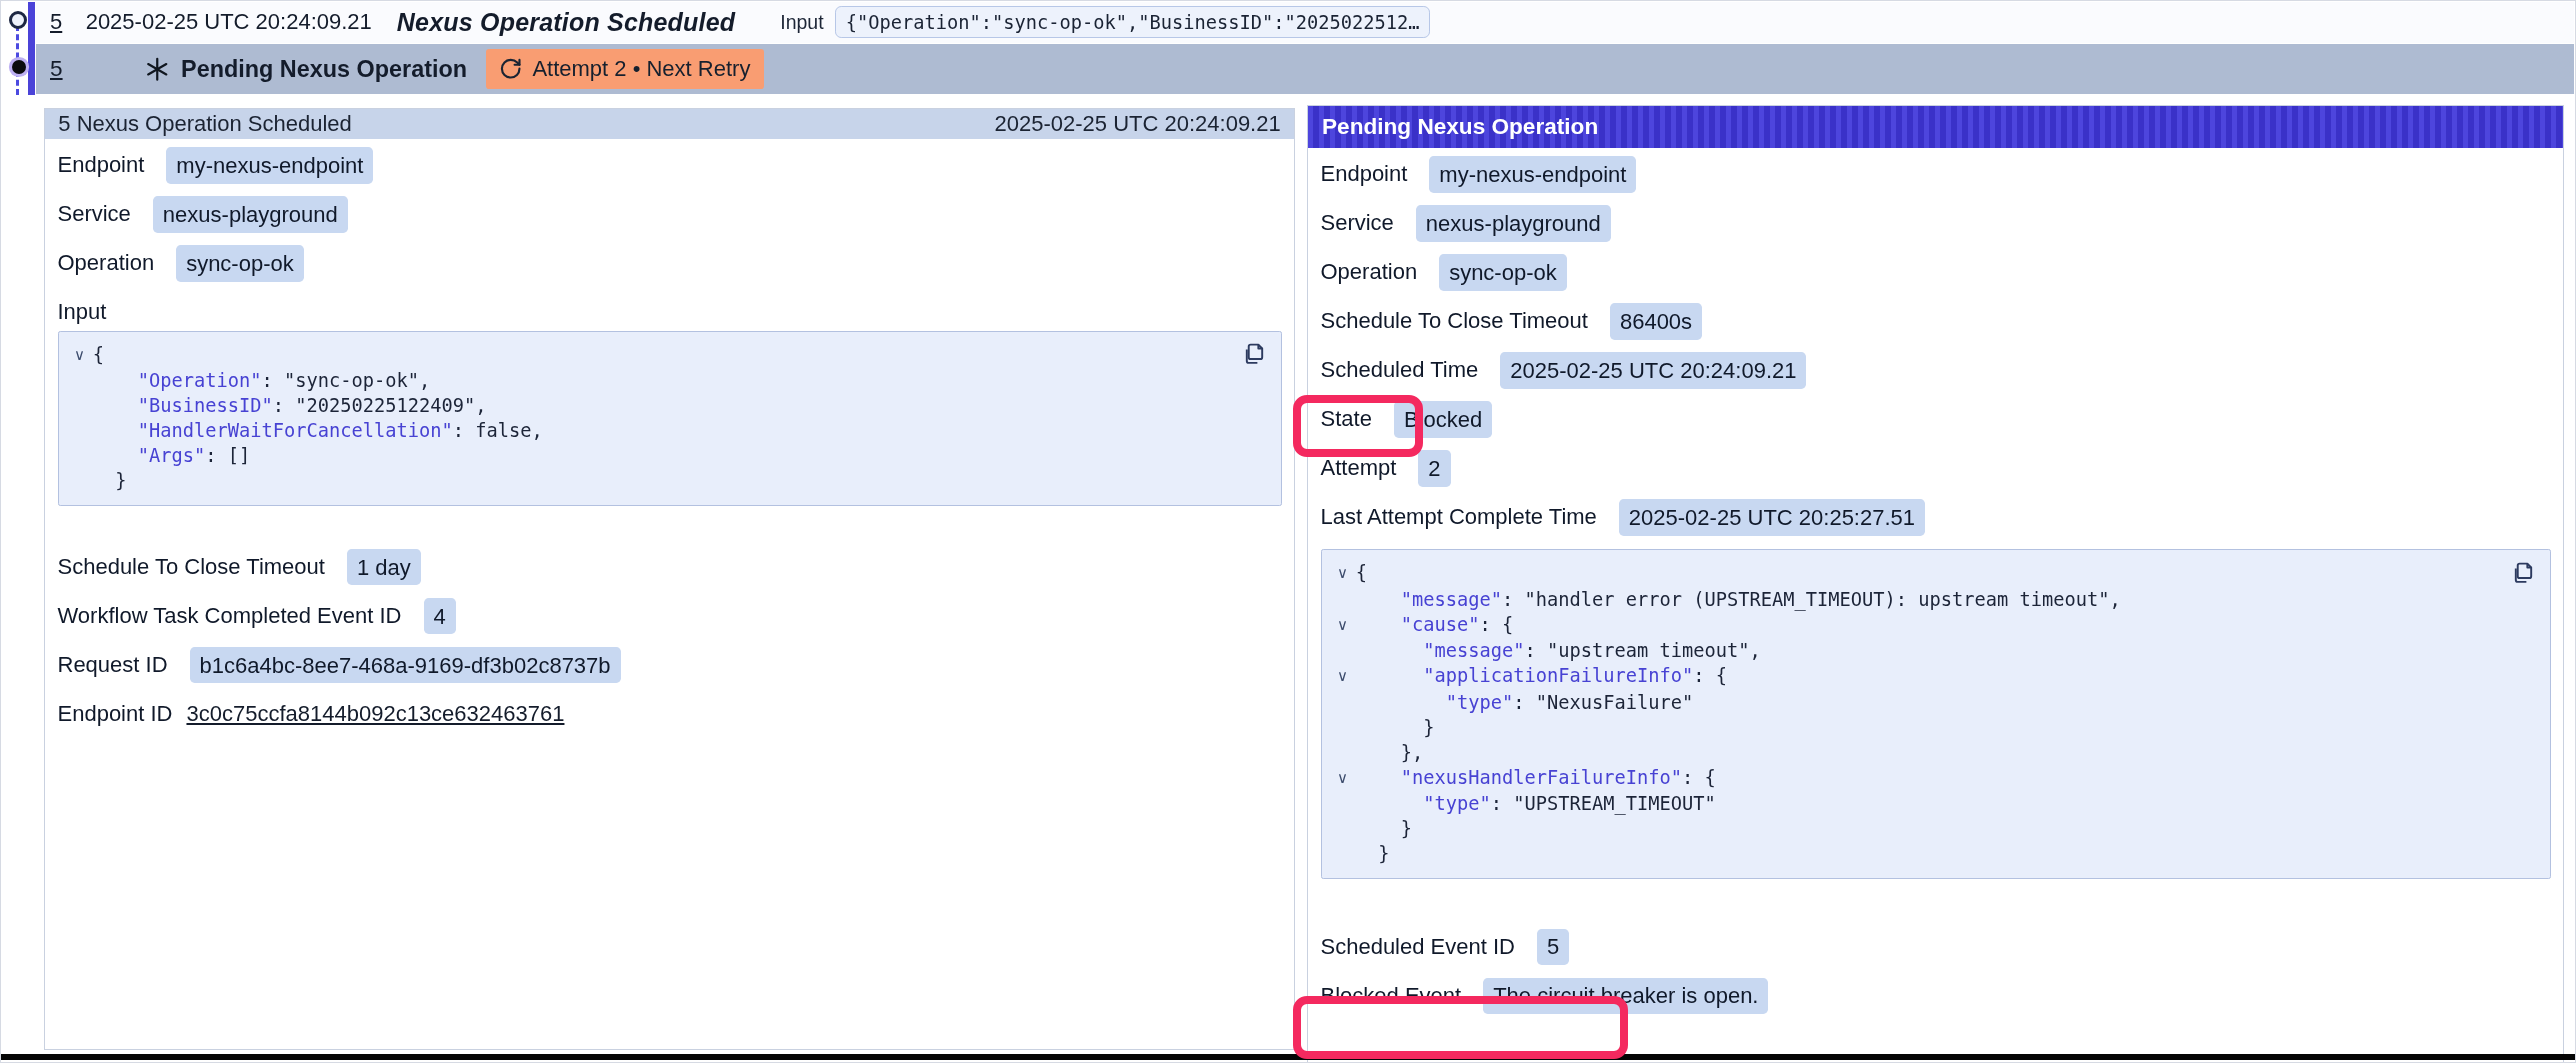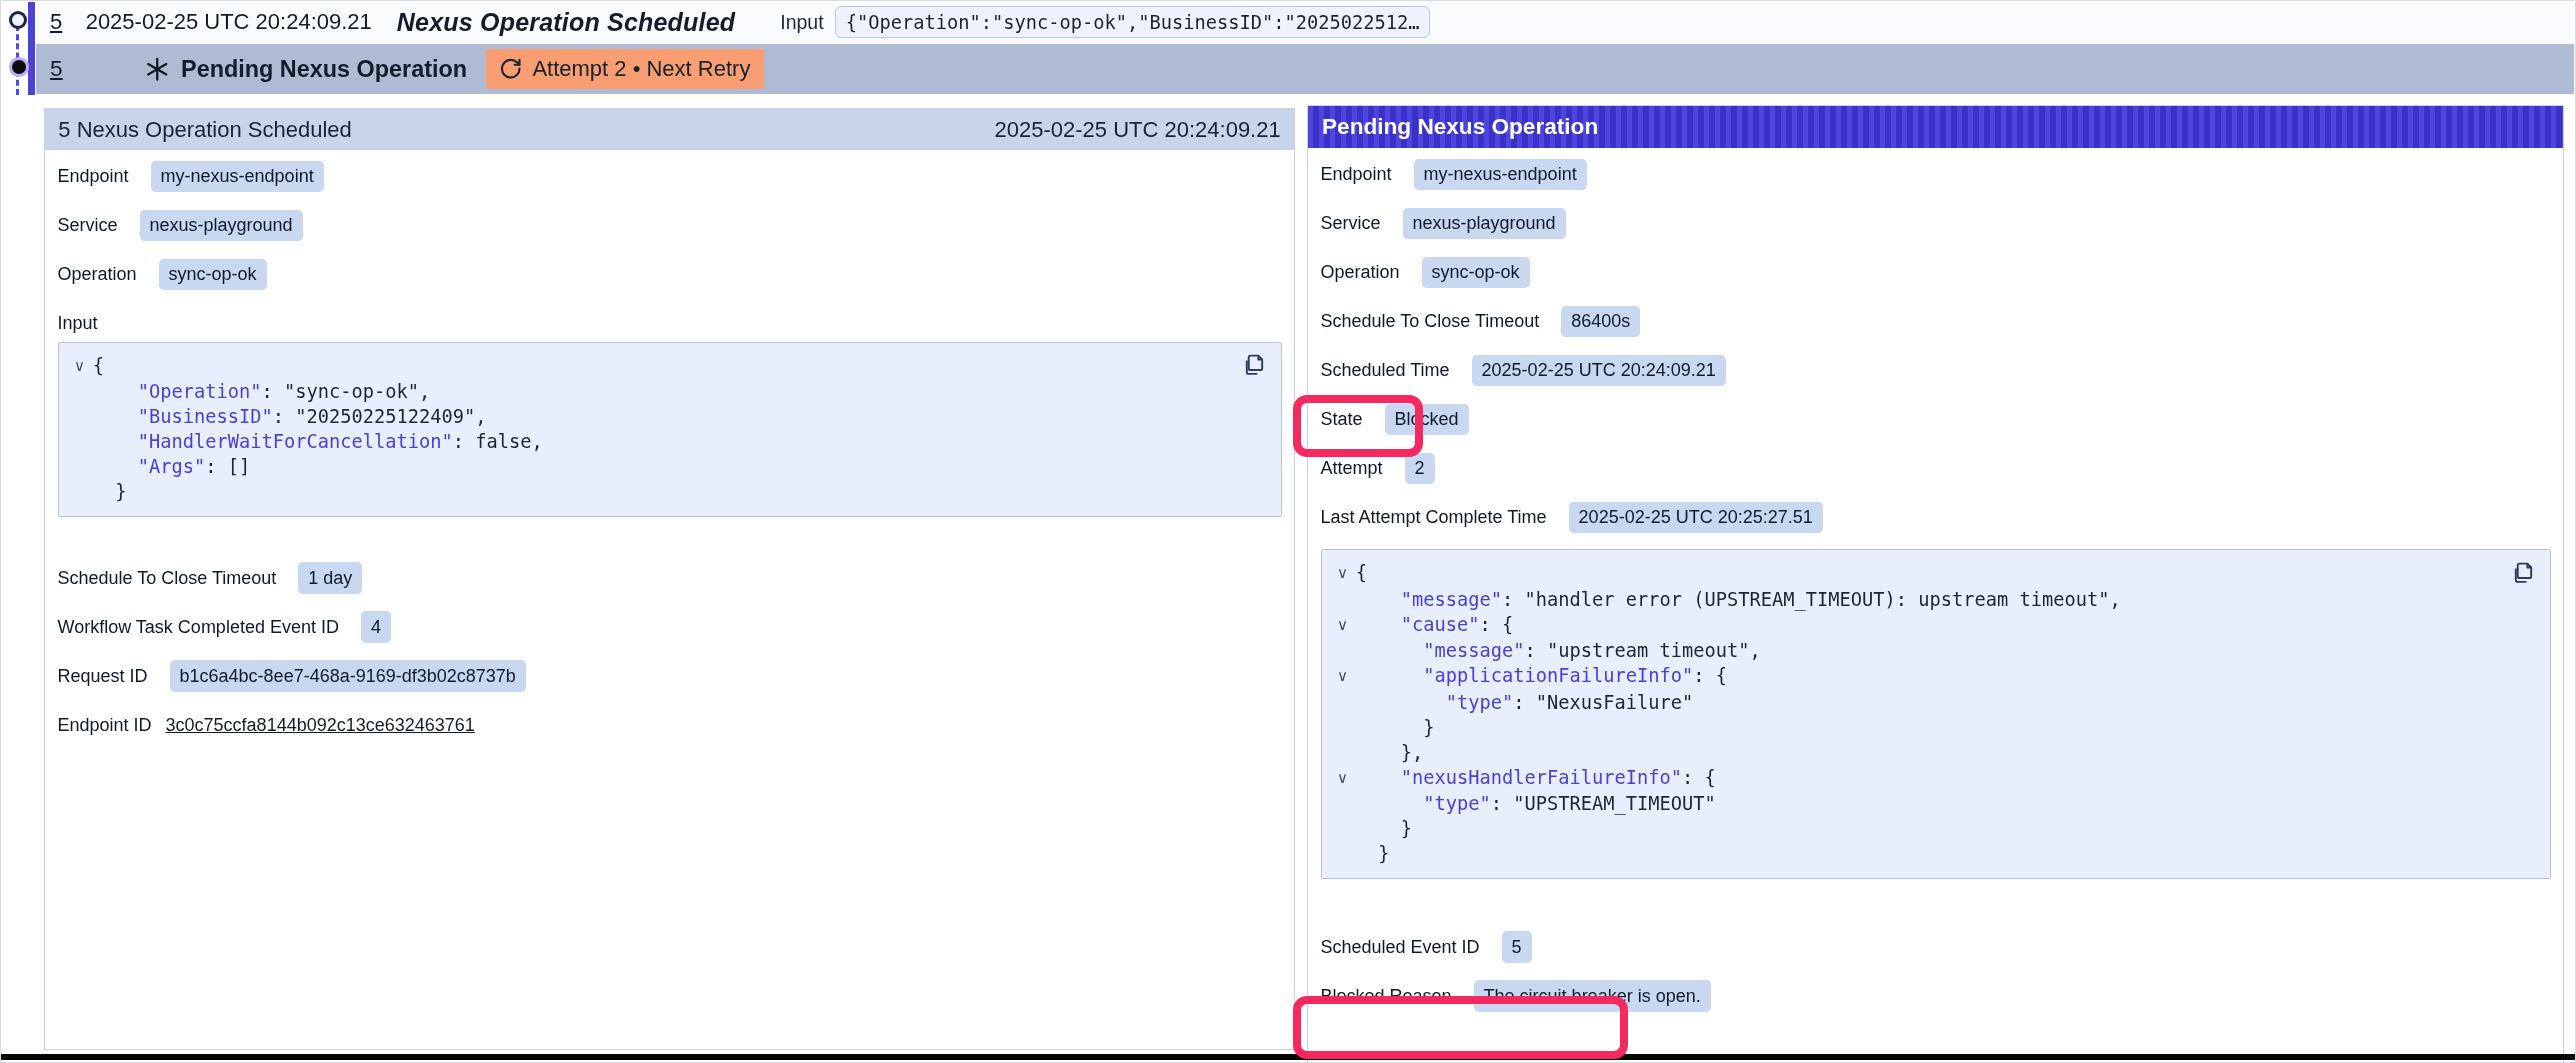--- a/index.html
+++ b/index.html
@@ -35,28 +35,28 @@
   .r2-id { margin-left:14px; font-weight:400; }
   .r2-icon { margin-left:81px; display:flex; align-items:center; }
   .r2-title { margin-left:11px; font-weight:700; font-size:23.4px; }
   .retry-badge { margin-left:18.7px; background:#f99d72; border-radius:3.1px; padding:7px 13.3px;
           display:flex; align-items:center; gap:10px; font-size:22px; color:#16202e; }
 
   
   .panel { position:absolute; background:#fff; border:1.6px solid #c9d1e0; }
   .panel-left  { left:44px;  top:108px; width:1251px; height:942px; }
   .panel-right { left:1307px; top:105px; width:1257px; height:958px; border-bottom:none; }
-  .phead-left { height:41px; background:#c7d4ea; display:flex; align-items:center;
+  .phead-left { height:30px; background:#c7d4ea; display:flex; align-items:center;
           justify-content:space-between; padding:0 13.3px; font-size:22px; color:#1b2332; }
   .phead-right { height:42px; color:#ffffff; font-weight:600; font-size:22.6px;
           display:flex; align-items:center; padding:0 14px;
           background:repeating-linear-gradient(90deg,#4d45dd 0 5.5px,#3a31c8 5.5px 11px); }
   .pbody { padding:9.4px 12.5px 0 12.5px; }
 
-  .field { display:flex; align-items:center; height:34px; margin-bottom:15px; gap:14px; font-size:18px; color:#10192a; }
+  .field { display:flex; align-items:center; height:34px; margin-bottom:15px; gap:14px; font-size:22px; color:#10192a; }
   .badge { background:#c8d8f1; border-radius:4.7px; padding:5.5px 10px; line-height:1.15; color:#10192a;margin-left:8px; }
   .link-value { text-decoration:underline; color:#141c2b; }
 
   
   .codeblock { position:relative; background:#e8eefb; border:1.6px solid #b3c1e0; border-radius:2.3px;
           padding:10px 12.5px 11.7px 7.8px; font-family:"DejaVu Sans Mono", monospace; font-size:18.7px;
           line-height:25px; color:#1c2438; }
   .codeblock.input-block { margin:1.6px 0 0 0; }
   .codeblock.failure-block { margin:3.1px 0 0 0; }
   .code-line { display:flex; }
@@ -276,21 +276,21 @@
         <div class="code-line">
           <span class="gutter"></span>
           <span class="code-text">  }</span>
         </div>
       </div>
     <div class="field mt-seid">
       <span>Scheduled Event ID</span>
       <span class="badge">5</span>
     </div>
     <div class="field">
-      <span>Blocked Reason</span>
+      <span>Blocked Event</span>
       <span class="badge">The circuit breaker is open.</span>
     </div>
   </div>
 </div>
 
 <div class="annot annot-state"></div>
 <div class="annot annot-blocked"></div>
 
 <div class="blackbar"></div>
 <div class="page-border"></div>

